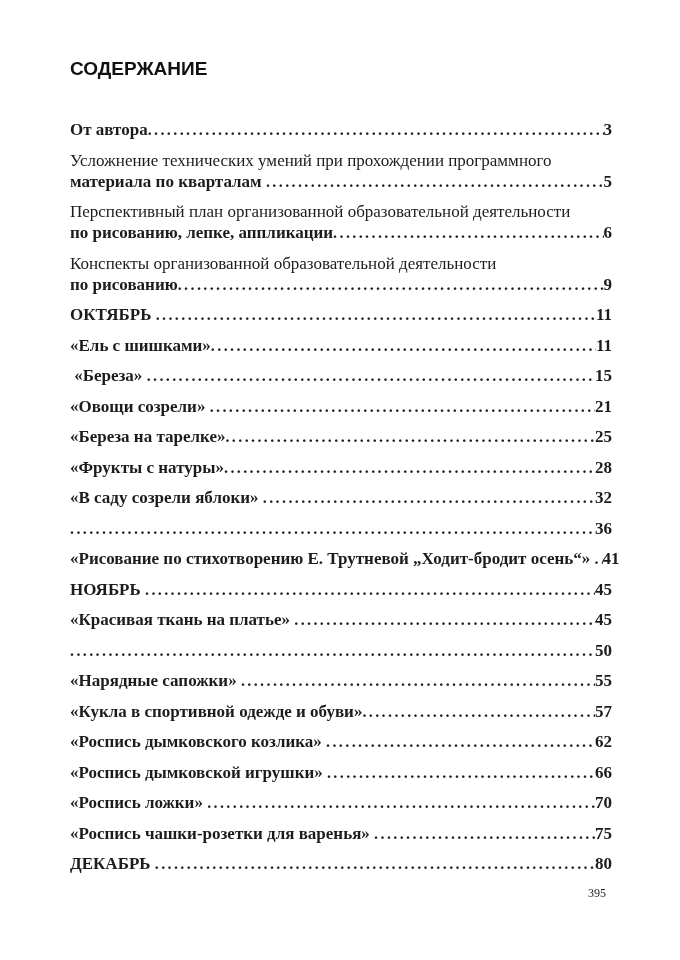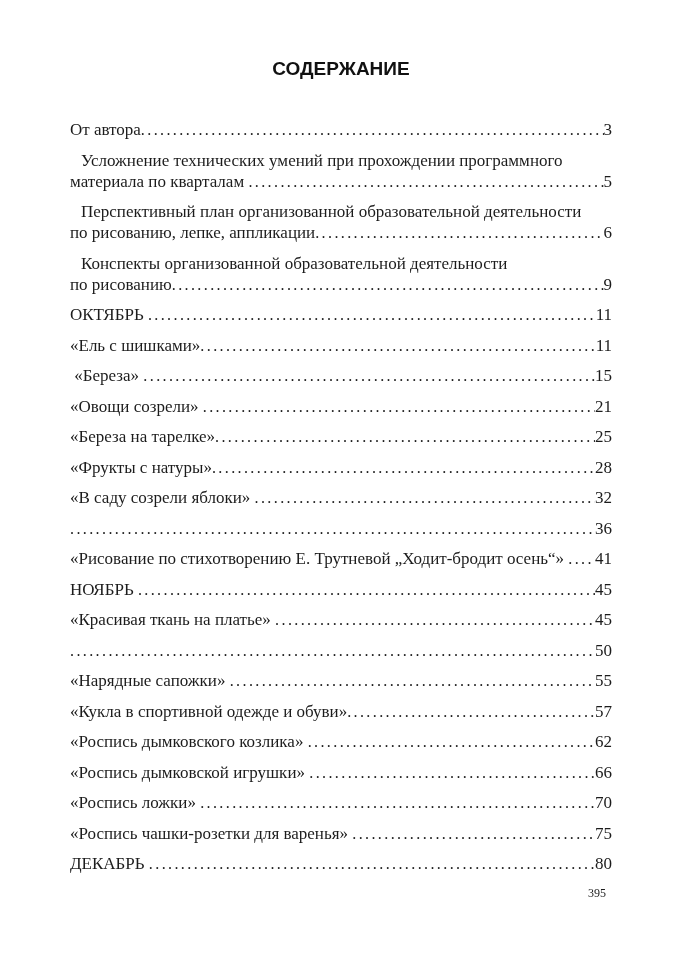--- a/index.html
+++ b/index.html
@@ -36,37 +36,36 @@
   .content {
     position: relative;
     z-index: 1;
     padding: 56px 68px 0 70px;
   }
   .title {
     font-family: "Liberation Sans", sans-serif;
     font-weight: bold;
     font-size: 19px;
     line-height: 26px;
-    text-align: center;
     margin: 0 0 37px 0;
     color: #111;
   }
   .toc-list { }
   .toc-entry { margin: 0 0 9.5px 0; }
   .wrap-line {
     font-size: 17px;
     line-height: 21px;
     white-space: pre;
-    margin-left: 11px;
   }
   .dotrow {
     display: flex;
     align-items: baseline;
     font-size: 17px;
     line-height: 21px;
+    font-weight: bold;
   }
   .label {
     white-space: pre;
     flex: 0 0 auto;
   }
   .dots {
     flex: 1 1 auto;
     overflow: hidden;
     white-space: nowrap;
     min-width: 8px;

